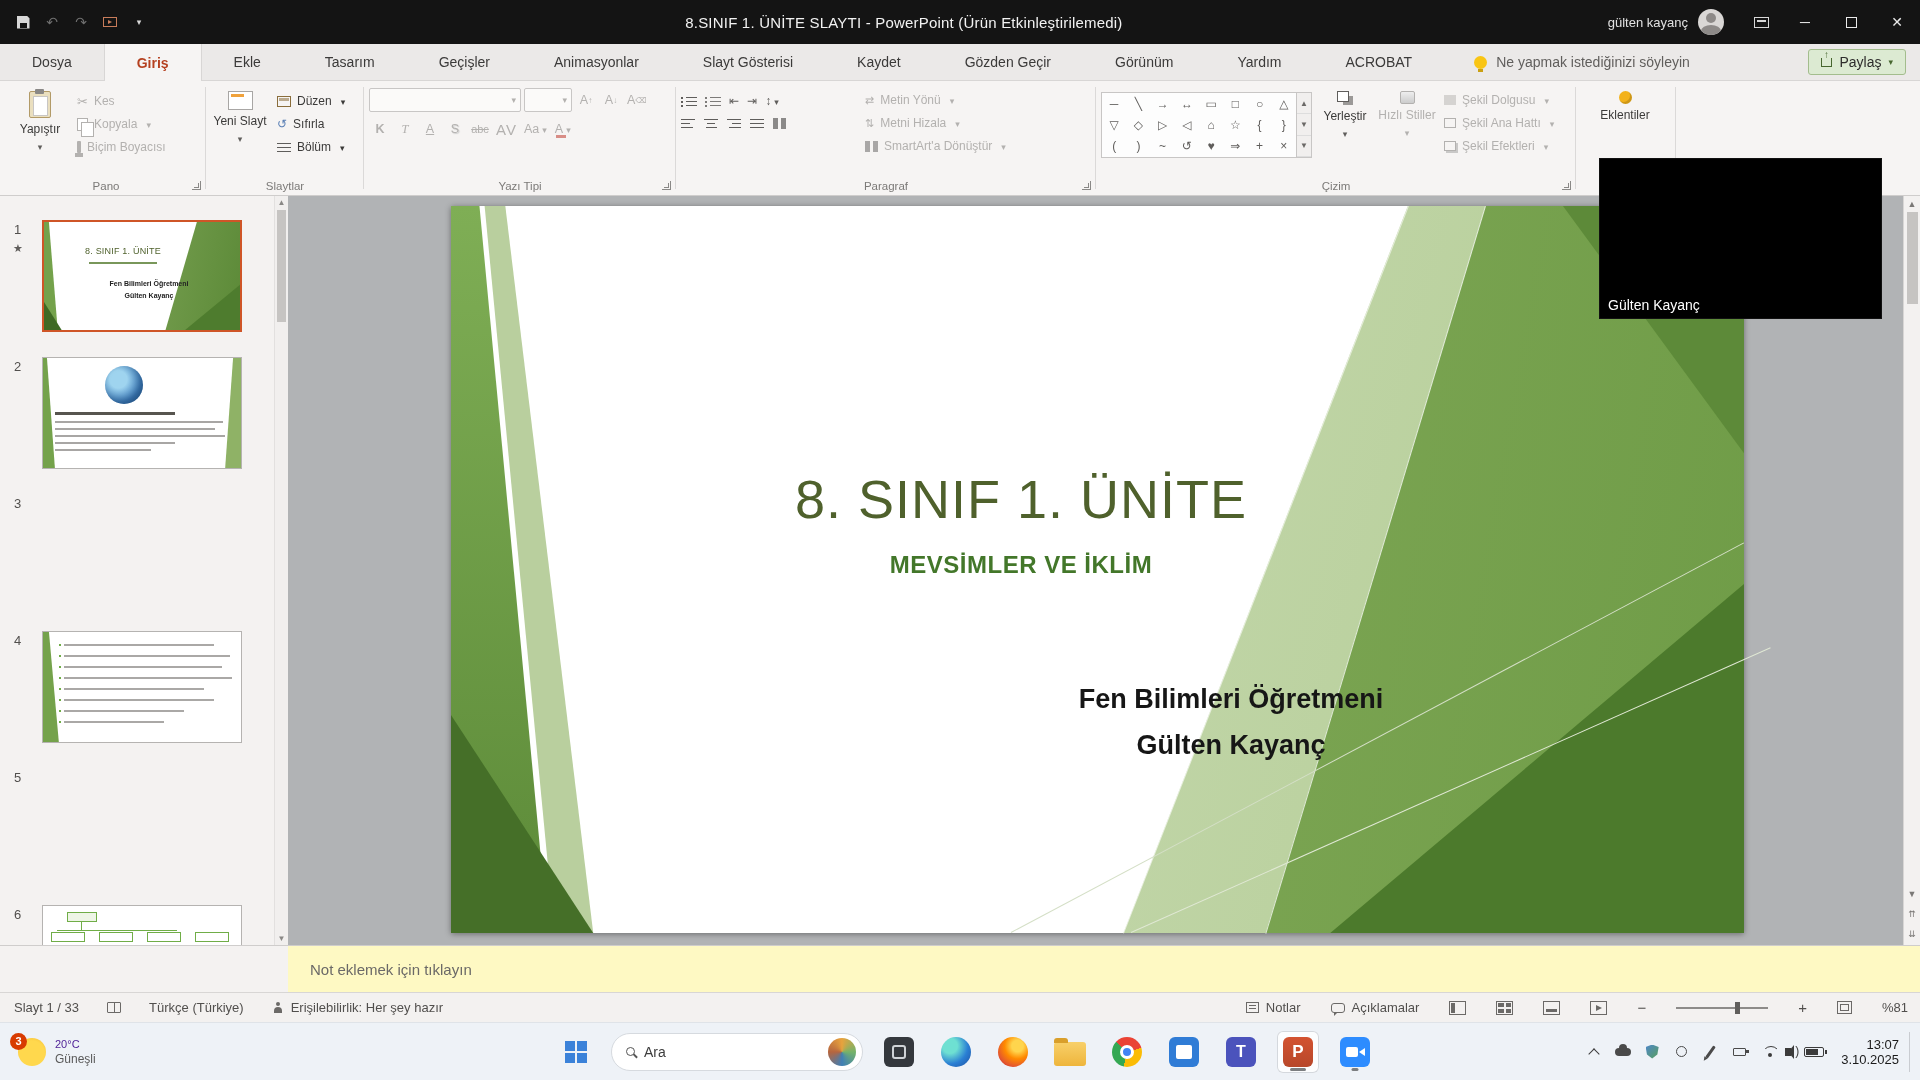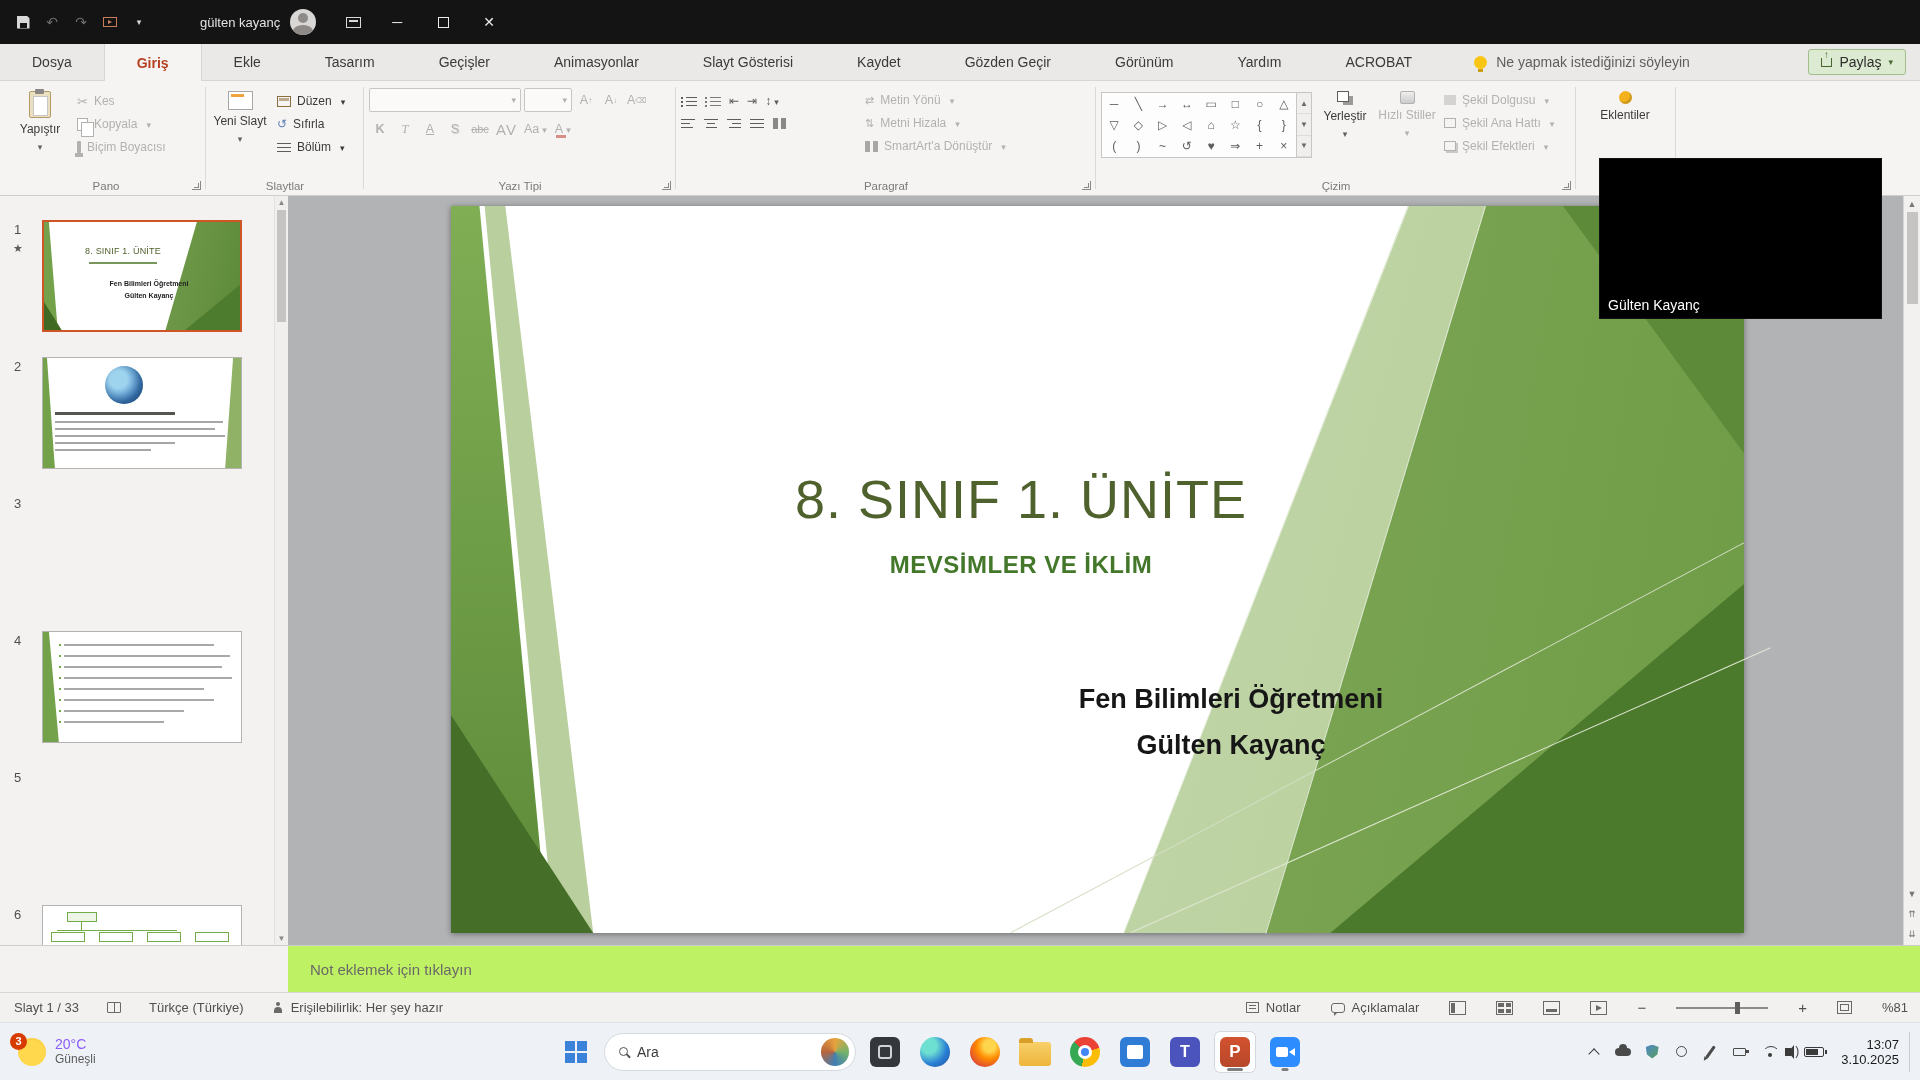--- a/index.html
+++ b/index.html
@@ -123,21 +123,21 @@
   .hair{position:absolute;height:1px;background:#d4dfc6;transform-origin:left center}
   .sl-title{position:absolute;left:170px;top:262px;width:800px;text-align:center;font-size:54px;color:#4f612c;letter-spacing:1px}
   .sl-sub{position:absolute;left:170px;top:345px;width:800px;text-align:center;font-size:24px;font-weight:700;color:#43772a;letter-spacing:.5px}
   .sl-pres{position:absolute;left:560px;top:470px;width:440px;text-align:center;font-size:27px;font-weight:700;color:#161616;line-height:46px}
   .e-scroll{position:absolute;right:0;top:0;width:17px;height:100%;background:#f3f1f0;border-left:1px solid #d8d6d5;z-index:5}
   .e-scroll .arr{position:absolute;left:0;right:0;text-align:center;font-size:9px;color:#7a7876}
   .e-thumb{position:absolute;left:3px;width:11px;top:16px;height:92px;background:#c6c4c2}
 
   
   .notes-left{position:absolute;left:0;top:945px;width:288px;height:47px;background:#f4f2f1;border-top:1px solid #cfcdcc}
-  .notes{position:absolute;left:288px;right:0;top:945px;height:47px;background:#bef264;border-top:1px solid #cfcdcc;display:flex;align-items:center;padding-left:22px;font-size:15px;color:#6b6967}
+  .notes{position:absolute;left:288px;right:0;top:945px;height:47px;background:#fef9c3;border-top:1px solid #cfcdcc;display:flex;align-items:center;padding-left:22px;font-size:15px;color:#6b6967}
   .status{position:absolute;left:0;right:0;top:992px;height:30px;background:#f3f1f0;border-top:1px solid #d8d6d5;display:flex;align-items:center;font-size:13px;color:#514f4d;z-index:10}
   .st-left{display:flex;align-items:center;gap:28px;padding-left:14px}
   .st-item{display:flex;align-items:center;gap:7px;white-space:nowrap}
   .st-right{margin-left:auto;display:flex;align-items:center;gap:30px;padding-right:12px}
   .ic-book{width:14px;height:11px;border:1px solid #6b6967;position:relative;border-radius:1px}
   .ic-book::after{content:"";position:absolute;left:50%;top:0;bottom:0;width:1px;background:#6b6967}
   .ic-person{width:12px;height:12px;position:relative}
   .ic-person::before{content:"";position:absolute;top:0;left:4px;width:4px;height:4px;border-radius:50%;background:#6b6967}
   .ic-person::after{content:"";position:absolute;top:5px;left:2px;width:8px;height:6px;border-radius:4px 4px 0 0;background:#6b6967}
   .ic-note{width:13px;height:11px;border:1px solid #6b6967;position:relative}
@@ -153,23 +153,23 @@
   .zhandle{position:absolute;left:64%;top:-5px;width:5px;height:12px;background:#605e5c}
   .fit-ic{width:15px;height:13px;border:1px solid #6b6967;position:relative}
   .fit-ic::after{content:"";position:absolute;inset:2px;border:1px solid #6b6967}
 
   
   .taskbar{position:absolute;left:0;top:1022px;right:0;height:58px;background:#eef2f7;border-top:1px solid #dfe3e8;z-index:70}
   .weather{position:absolute;left:8px;top:0;height:100%;display:flex;align-items:center;gap:9px;padding:0 10px}
   .w-icon{width:28px;height:28px;position:relative;border-radius:50%;background:radial-gradient(circle at 50% 55%,#ffd84d 0 60%,#f5b62e 100%)}
   .w-badge{position:absolute;top:-5px;left:-8px;min-width:17px;height:17px;border-radius:9px;background:#d83b01;color:#fff;font-size:11px;display:flex;align-items:center;justify-content:center;font-weight:700;padding:0 3px}
   .w-text{display:flex;flex-direction:column;line-height:15px}
-  .w-temp{font-size:14px;color:#8b5cf6}
+  .w-temp{font-size:11px;color:#4c1d95}
   .w-cond{font-size:12px;color:#5a5a5a}
-  .tb-center{position:absolute;left:556px;top:0;height:100%;display:flex;align-items:center;gap:8px}
+  .tb-center{position:absolute;left:556px;top:0;height:100%;display:flex;align-items:center;gap:15px}
   .start{width:40px;height:40px;display:flex;align-items:center;justify-content:center;border-radius:6px}
   .start i{width:22px;height:22px;background:
     linear-gradient(#3b82d9,#3b82d9) 0 0/10px 10px no-repeat,
     linear-gradient(#3b82d9,#3b82d9) 12px 0/10px 10px no-repeat,
     linear-gradient(#3b82d9,#3b82d9) 0 12px/10px 10px no-repeat,
     linear-gradient(#3b82d9,#3b82d9) 12px 12px/10px 10px no-repeat}
   .search{width:252px;height:38px;background:#fff;border:1px solid #d6dadf;border-radius:19px;display:flex;align-items:center;gap:9px;padding:0 6px 0 14px}
   .s-ic{width:9px;height:9px;border:1.5px solid #555;border-radius:50%;position:relative;flex:none}
   .s-ic::after{content:"";position:absolute;width:5px;height:1.5px;background:#555;transform:rotate(45deg);right:-4px;bottom:-1px}
   .s-text{font-size:14px;color:#3c3c3c;flex:1}
@@ -232,20 +232,21 @@
       <span class="qbtn">
           <span class="sv"></span>
         </span>
       <span class="qbtn qdis">↶</span>
       <span class="qbtn qdis">↷</span>
       <span class="qbtn">
           <span class="ssh"></span>
         </span>
       <span class="qbtn" style="font-size:9px">▾</span>
     </div>
+    <div class="tb-title">8.SINIF 1. ÜNİTE SLAYTI - PowerPoint (Ürün Etkinleştirilemedi)</div>
     <div class="tb-right">
       <span class="tb-user">gülten kayanç</span>
       <span class="avatar"></span>
       <span class="ropts">
           <i></i>
         </span>
       <span class="win-btn">─</span>
       <span class="win-btn">
           <span class="maxbox"></span>
         </span>

